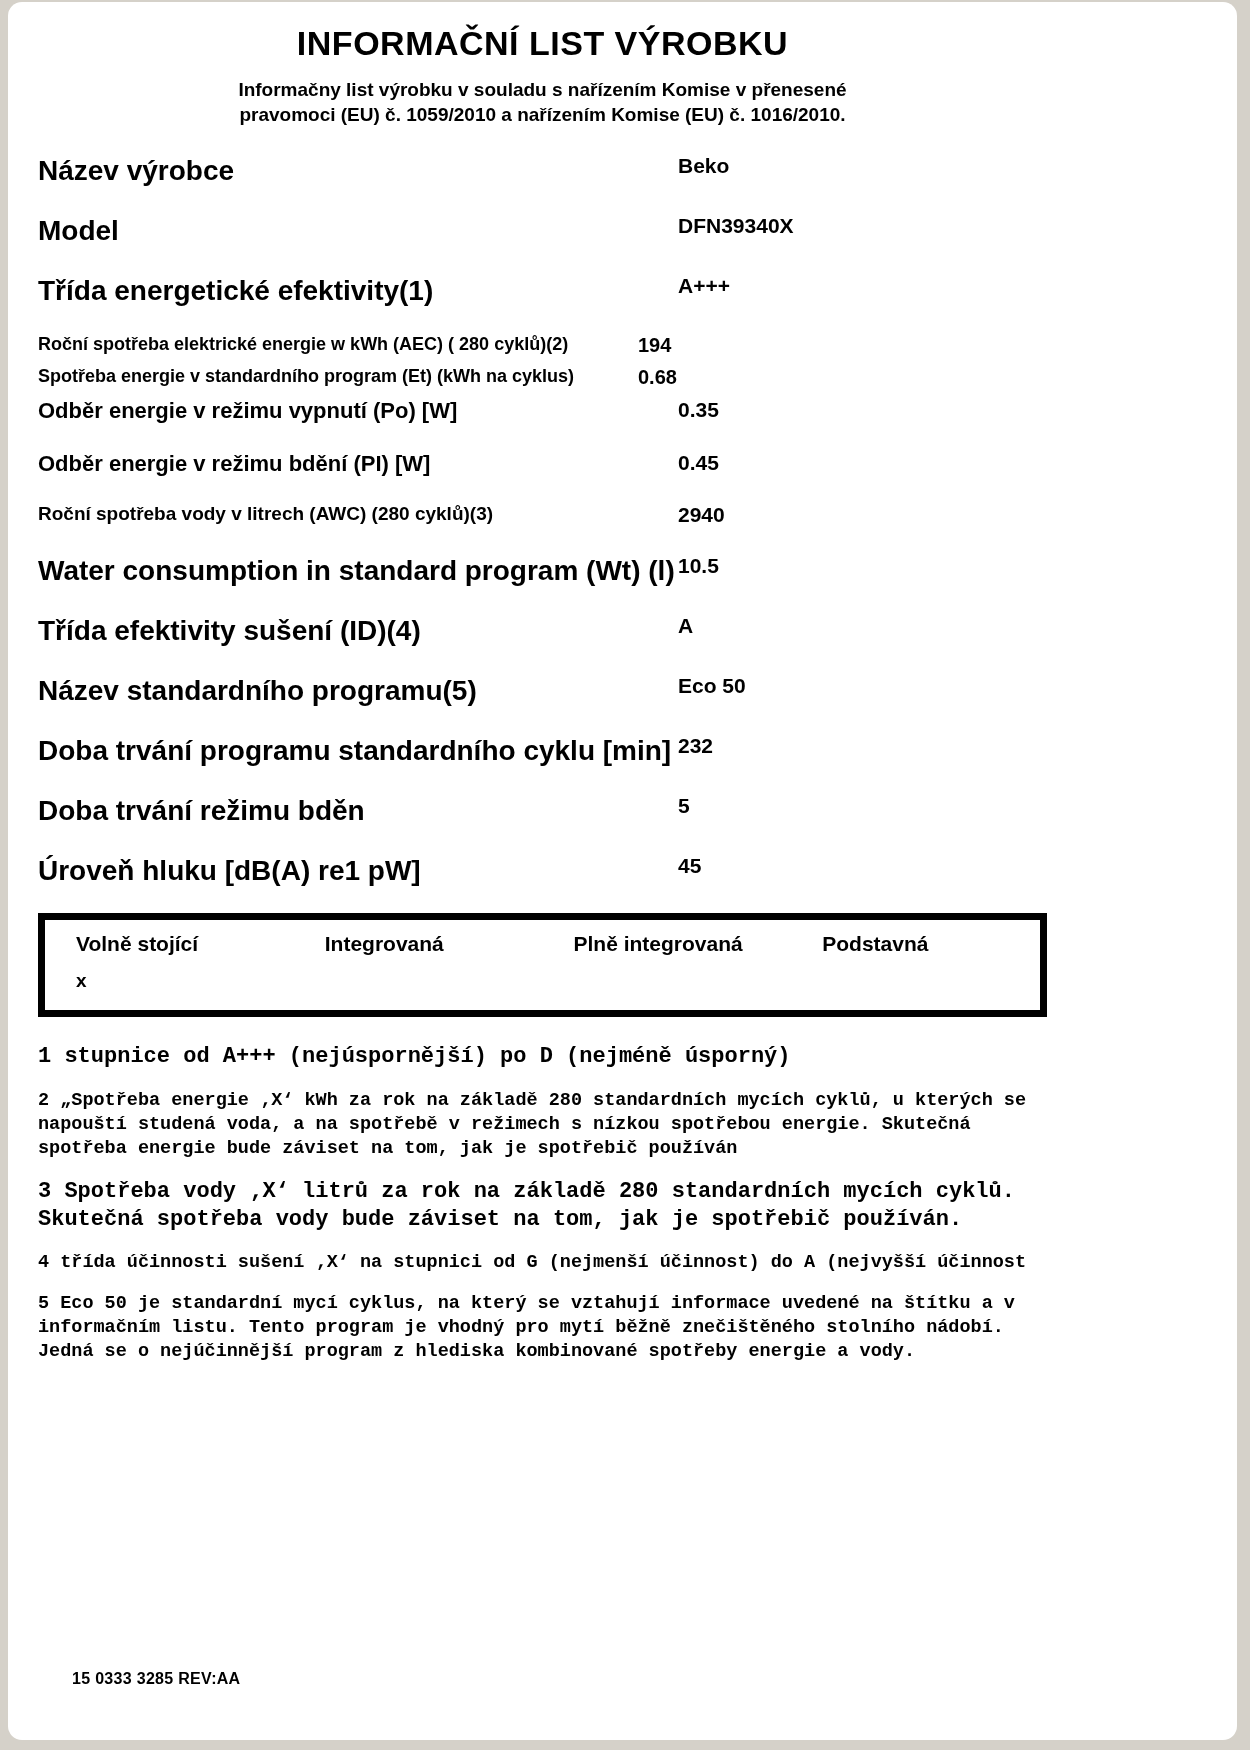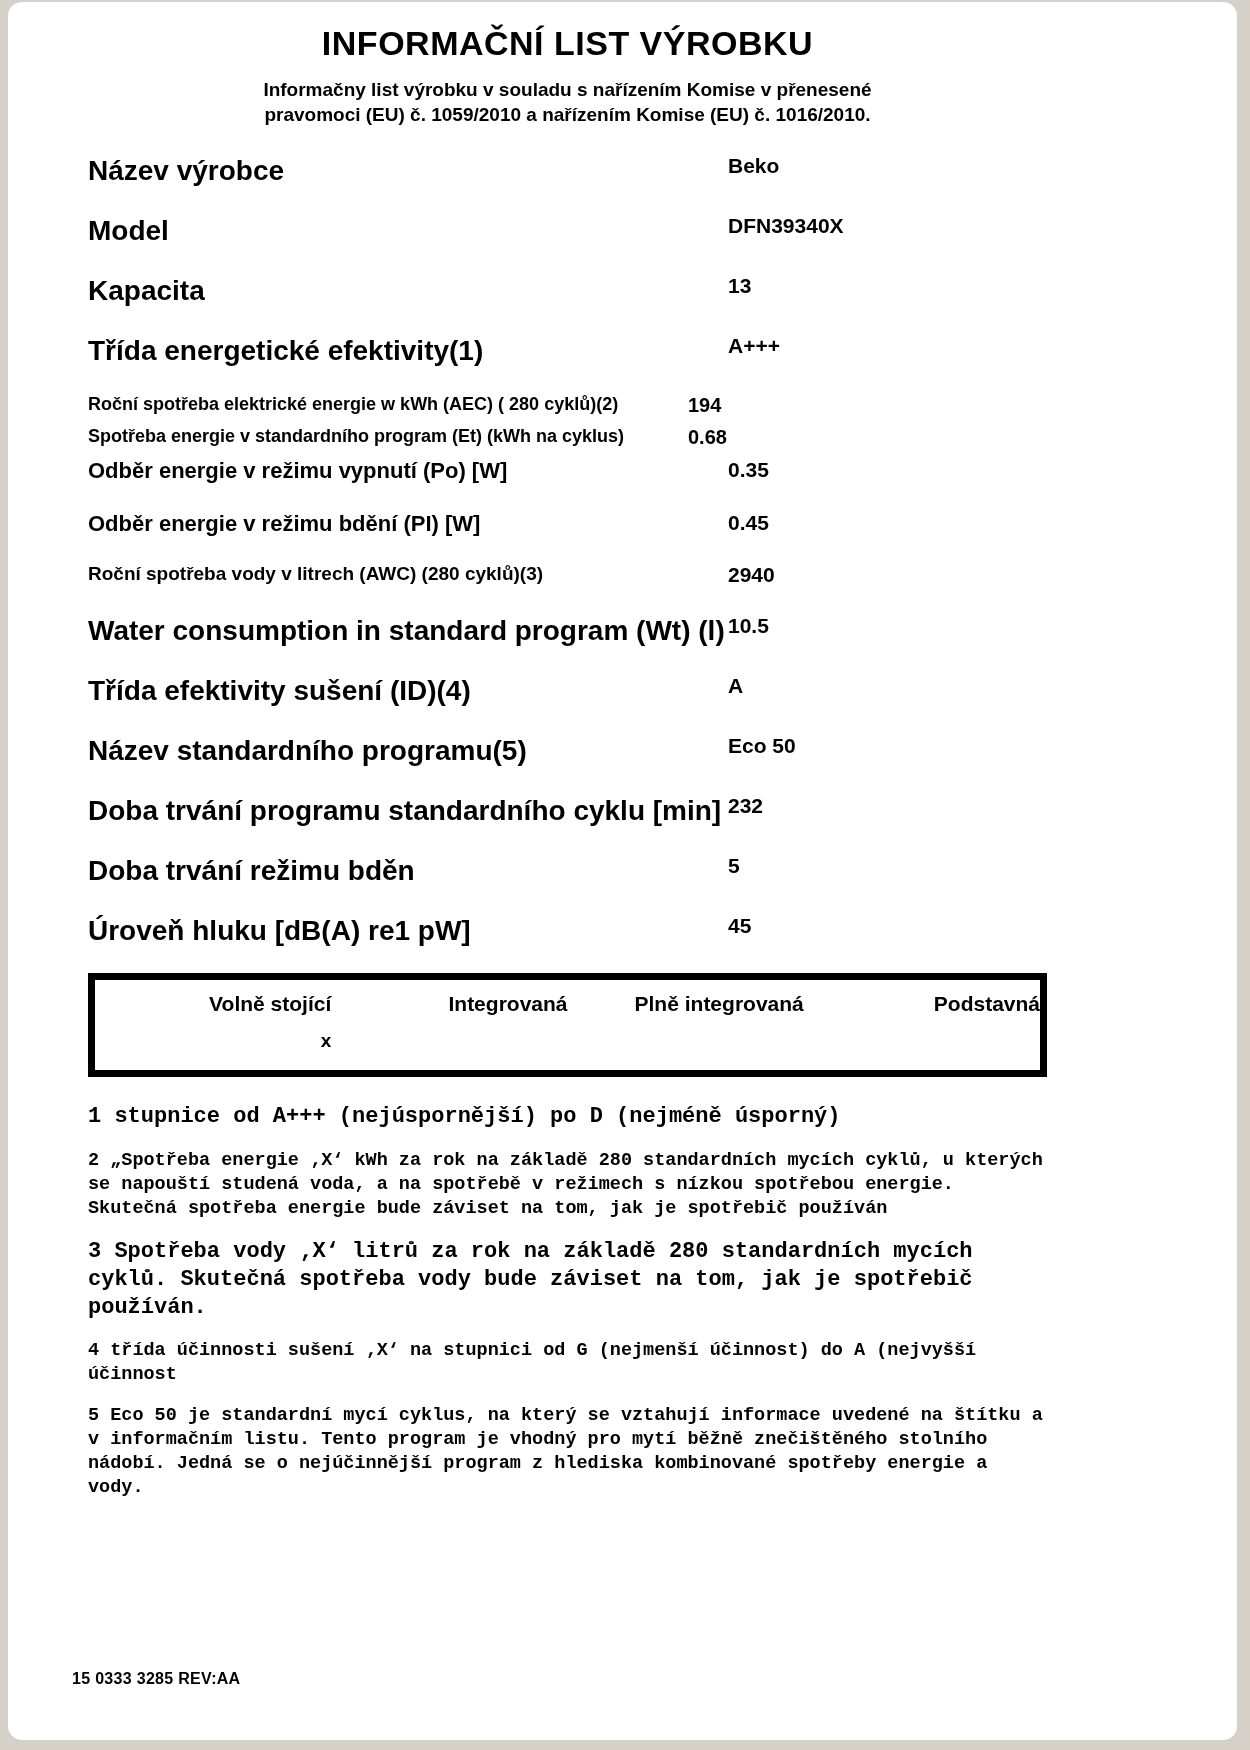--- a/index.html
+++ b/index.html
@@ -12,21 +12,21 @@
     overflow: hidden;
   }
   .sheet {
     position: absolute;
     left: 8px; top: 2px;
     width: 1229px; height: 1738px;
     background: #ffffff;
     border-radius: 14px;
   }
   .content {
-    padding: 22px 190px 0 80px; 
+    padding: 22px 190px 0 30px; 
   }
   .doc-title {
     text-align: center;
     font-size: 34px;
     letter-spacing: 0.5px;
     margin-bottom: 14px;
   }
   .doc-subtitle {
     text-align: center;
     font-size: 19px;
@@ -61,22 +61,23 @@
     border: 7px solid #000;
     height: 104px;
     padding-top: 12px;
   }
   .inst-grid {
     display: grid;
     grid-template-columns: repeat(4, 1fr);
     row-gap: 14px;
   }
   .inst-h, .inst-m {
-    text-align: right;
+    text-align: left;
     font-size: 21px;
+    margin-left: 31px;
   }
   .inst-m { font-size: 19px; }
   .footnotes { margin-top: 26px; }
   .fn {
     font-size: 18.5px;
     line-height: 1.3;
     margin-bottom: 17px;
     font-family: Liberation Mono, monospace;
   }
   .fn.big {
@@ -101,24 +102,20 @@
     <div class="doc-subtitle">Informačny list výrobku v souladu s nařízením Komise v přenesené pravomoci (EU) č. 1059/2010 a nařízením Komise (EU) č. 1016/2010.</div>
 
     <div class="rows">
       <div class="row lg">
         <div class="label">Název výrobce</div>
         <div class="value">Beko</div>
       </div>
       <div class="row lg">
         <div class="label">Model</div>
         <div class="value">DFN39340X</div>
-      </div>
-      <div class="row lg">
-        <div class="label">Kapacita</div>
-        <div class="value">13</div>
       </div>
       <div class="row lg">
         <div class="label">Třída energetické efektivity(1)</div>
         <div class="value">A+++</div>
       </div>
       <div class="row sm">
         <div class="label">Roční spotřeba elektrické energie w kWh (AEC) ( 280 cyklů)(2)</div>
         <div class="value">194</div>
       </div>
       <div class="row sm">

